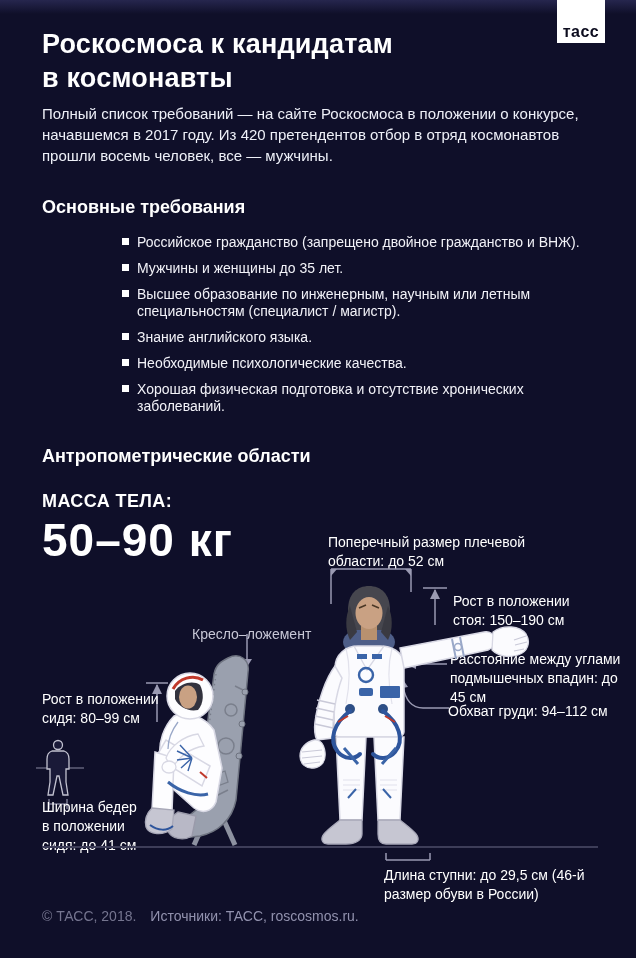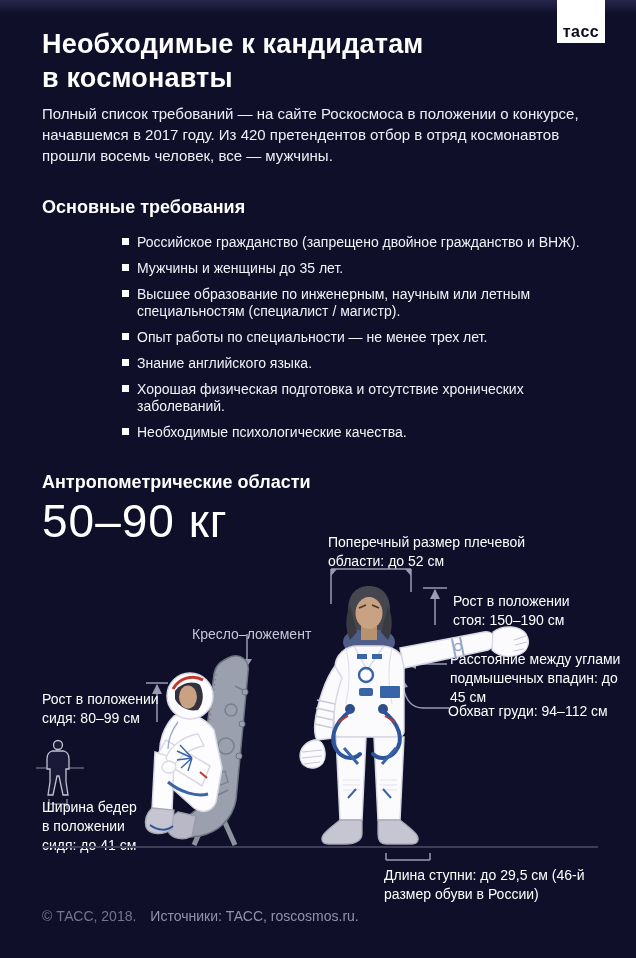--- a/index.html
+++ b/index.html
@@ -17,21 +17,21 @@
   .title{padding-top:27px;font-size:27px;line-height:34px;font-weight:bold;letter-spacing:.2px;}
   .intro{margin-top:8px;font-size:15px;line-height:21px;color:#eef0f8;max-width:548px;}
   .section-heading{margin-top:31px;font-size:18px;font-weight:bold;}
   
   .req-list{margin:16px 0 0 0;padding:0 0 0 80px;list-style:none;}
   .req-list li{position:relative;padding-left:15px;font-size:14px;line-height:17px;
     margin-bottom:9px;max-width:460px;color:#f2f2f8;}
   .req-list li .sq{position:absolute;left:0;top:4px;width:7px;height:7px;background:#ffffff;}
   
   .mass-label{margin-top:24px;font-size:18px;font-weight:bold;letter-spacing:.4px;}
-  .mass-value{margin-top:3px;font-size:46px;font-weight:normal;letter-spacing:1px;line-height:50px;}
+  .mass-value{margin-top:3px;font-size:46px;font-weight:bold;letter-spacing:1px;line-height:50px;}
   
   .diagram{position:absolute;left:0;top:0;width:504px;height:958px;pointer-events:none;}
   .ann{position:absolute;font-size:14px;line-height:19px;color:#ffffff;}
   .ann.dim{color:#c7c7d6;}
   .abs{position:absolute;}
   .ground{position:absolute;left:42px;top:846px;width:556px;height:2px;background:#3d3d58;}
   .footer{position:absolute;left:42px;top:908px;font-size:14px;display:flex;gap:14px;}
   .footer .copy{color:#75758f;}
   .footer .src{color:#9292ae;}
   svg{display:block;}
@@ -42,39 +42,39 @@
 <body>
 
 <div class="page">
 
   <div class="tass-logo">
     <span>тасс</span>
   </div>
 
   <div class="content">
     <div class="title">
-      <div>Необходимые к кандидатам</div>
+      <div>Роскосмоса к кандидатам</div>
       <div>в космонавты</div>
     </div>
 
     <p class="intro">Полный список требований — на сайте Роскосмоса в положении о конкурсе, начавшемся в 2017 году. Из 420 претендентов отбор в отряд космонавтов прошли восемь человек, все — мужчины.</p>
 
     <div class="section-heading">Основные требования</div>
 
     <ul class="req-list">
       <li><span class="sq"></span><span>Российское гражданство (запрещено двойное гражданство и ВНЖ).</span></li>
       <li><span class="sq"></span><span>Мужчины и женщины до 35 лет.</span></li>
       <li><span class="sq"></span><span>Высшее образование по инженерным, научным или летным специальностям (специалист / магистр).</span></li>
-      <li><span class="sq"></span><span>Опыт работы по специальности — не менее трех лет.</span></li>
       <li><span class="sq"></span><span>Знание английского языка.</span></li>
+      <li><span class="sq"></span><span>Необходимые психологические качества.</span></li>
       <li><span class="sq"></span><span>Хорошая физическая подготовка и отсутствие хронических заболеваний.</span></li>
-      <li><span class="sq"></span><span>Необходимые психологические качества.</span></li>
     </ul>
 
     <div class="section-heading">Антропометрические области</div>
+    <div class="mass-label">МАССА ТЕЛА:</div>
     <div class="mass-value">50–90 кг</div>
   </div>
 
   <div class="diagram">
 
     <div class="ann" style="left:328px;top:533px;width:205px;">Поперечный размер плечевой области: до 52 см</div>
     <svg class="abs mark" style="left:328px;top:566px;" width="86" height="40" viewBox="0 0 86 40">
       <line x1="3" y1="3" x2="83" y2="3"></line>
         <line x1="3" y1="3" x2="3" y2="38"></line>
         <line x1="83" y1="3" x2="83" y2="26"></line>

